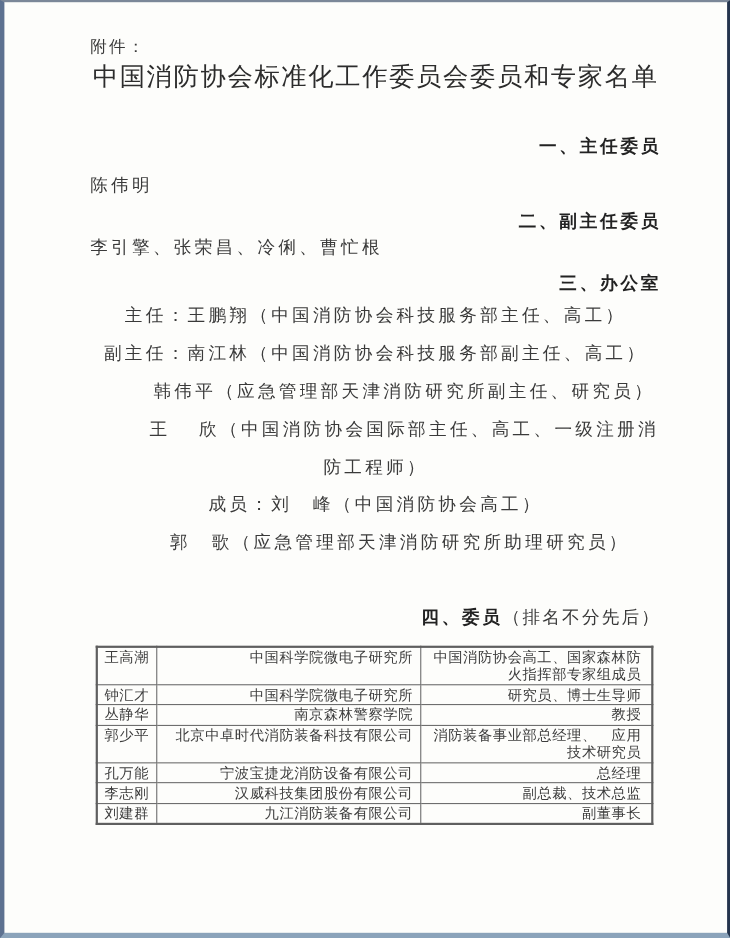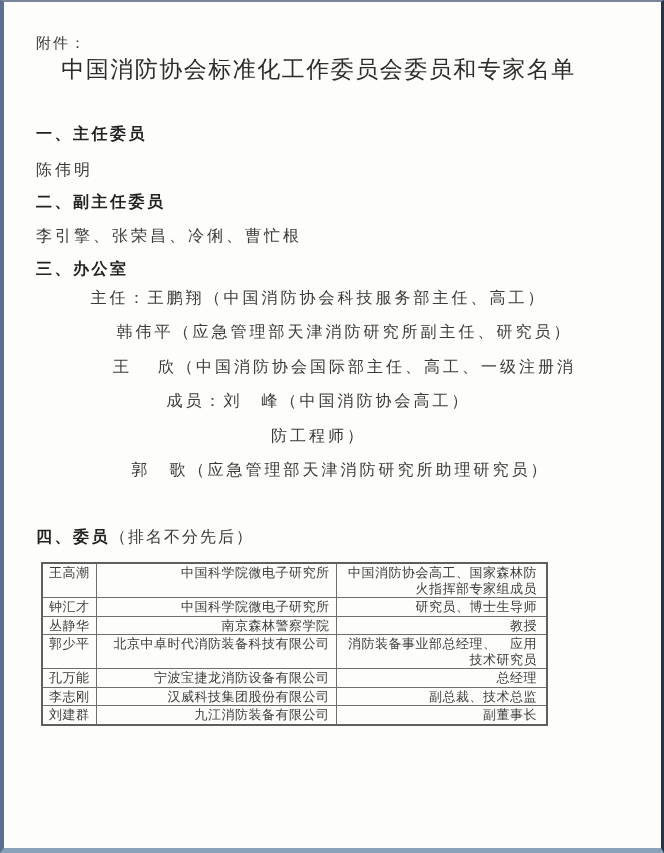--- a/index.html
+++ b/index.html
@@ -9,53 +9,54 @@
     box-sizing:border-box;
     background:var(--page-background,#fdfdfb);
     border-left:4px solid var(--frame-left,#5d7190);
     border-top:2px solid var(--frame-top,#7b8798);
     border-right:3px solid var(--frame-right,#24344d);
     border-bottom:5px solid var(--frame-bottom,#8ba3ba);
     overflow:hidden;
     font-family:"Liberation Serif","DejaVu Serif",serif;
     color:var(--text,#3a3a3a);
   }
-  .inner{padding:30px 60px 0 32px;}
+  .inner{padding:30px 60px 0 78px;}
 
   .attachment{
     font-size:15px;letter-spacing:2px;line-height:22px;
     white-space:nowrap;
   }
   .doc-title{
     font-size:23px;letter-spacing:1.5px;line-height:32px;
     text-align:center;color:#2c2c2c;white-space:nowrap;
   }
 
   .sec-heading{
     font-family:"Liberation Sans","DejaVu Sans",sans-serif;
     font-weight:bold;color:var(--heading-text,#222);
     font-size:16px;letter-spacing:2.5px;line-height:24px;
     white-space:nowrap;
+    text-align:right;
   }
   .h-suffix{
     font-family:Liberation Sans, sans-serif;
     font-weight:normal;color:var(--text,#3a3a3a);
     letter-spacing:2px;
   }
 
   .body-line{
     font-size:16px;letter-spacing:3px;line-height:24px;
     white-space:nowrap;
   }
   .section-0 .sec-heading{margin-top:36px;}
   .section-1 .sec-heading{margin-top:8px;}
   .section-2 .sec-heading{margin-top:9px;}
   .section-3 .sec-heading{margin-top:38px;}
   .section-0 .body-line{margin-top:12px;}
-  .section-1 .body-line{margin-top:10px;}
+  .section-1 .body-line{}
   .section-2 .body-line{line-height:34.4px;margin-top:0;text-align:center;}
   .ind-1{padding-left:52px;}
   .ind-2{padding-left:44px;}
 
   .members-table{
     margin:13px 0 0 5px;
     border-collapse:collapse;
     table-layout:fixed;
     width:505px;
     font-size:13px;letter-spacing:0.5px;line-height:15.5px;
@@ -86,24 +87,25 @@
           <div class="sec-heading"><span class="h-strong">一、主任委员</span></div>
           <div class="body-line ind-0">陈伟明</div>
         </div>
         <div class="section section-1">
           <div class="sec-heading"><span class="h-strong">二、副主任委员</span></div>
           <div class="body-line ind-0">李引擎、张荣昌、冷俐、曹忙根</div>
         </div>
         <div class="section section-2">
           <div class="sec-heading"><span class="h-strong">三、办公室</span></div>
           <div class="body-line ind-0">主任：王鹏翔（中国消防协会科技服务部主任、高工）</div>
+          <div class="body-line ind-0">副主任：南江林（中国消防协会科技服务部副主任、高工）</div>
           <div class="body-line ind-1">韩伟平（应急管理部天津消防研究所副主任、研究员）</div>
           <div class="body-line ind-1">王　 欣（中国消防协会国际部主任、高工、一级注册消</div>
+          <div class="body-line ind-0">防工程师）</div>
           <div class="body-line ind-0">成员：刘　峰（中国消防协会高工）</div>
-          <div class="body-line ind-0">防工程师）</div>
           <div class="body-line ind-2">郭　歌（应急管理部天津消防研究所助理研究员）</div>
         </div>
         <div class="section section-3">
           <div class="sec-heading"><span class="h-strong">四、委员</span><span class="h-suffix">（排名不分先后）</span></div>
         </div>
         <table class="members-table">
           <colgroup>
             <col class="col-name">
             <col class="col-org">
             <col class="col-position">

